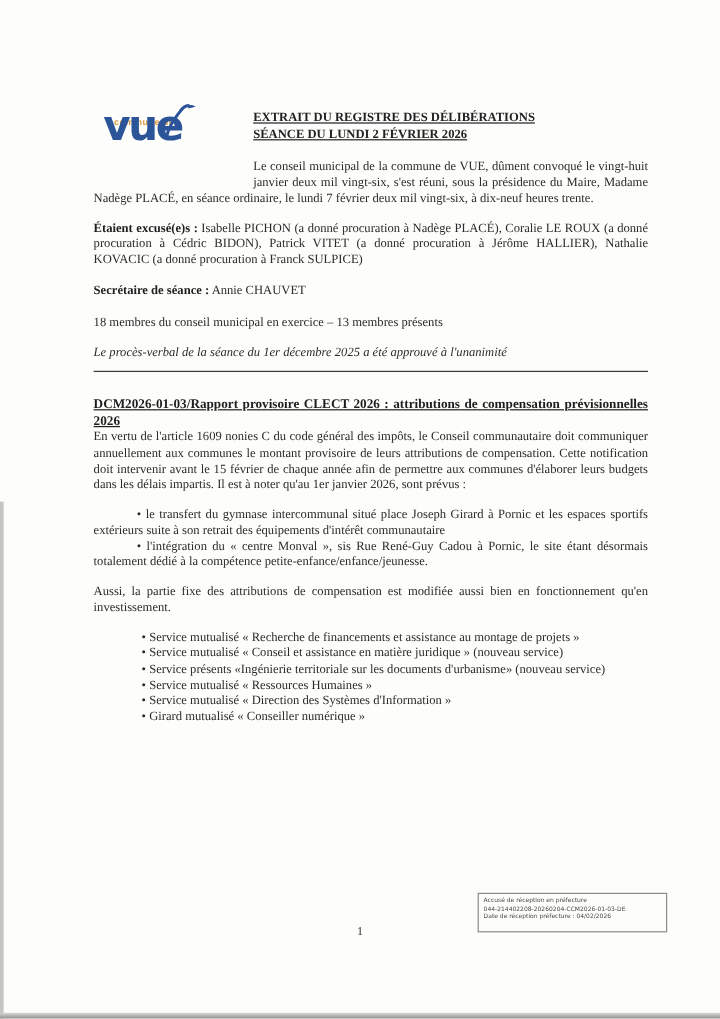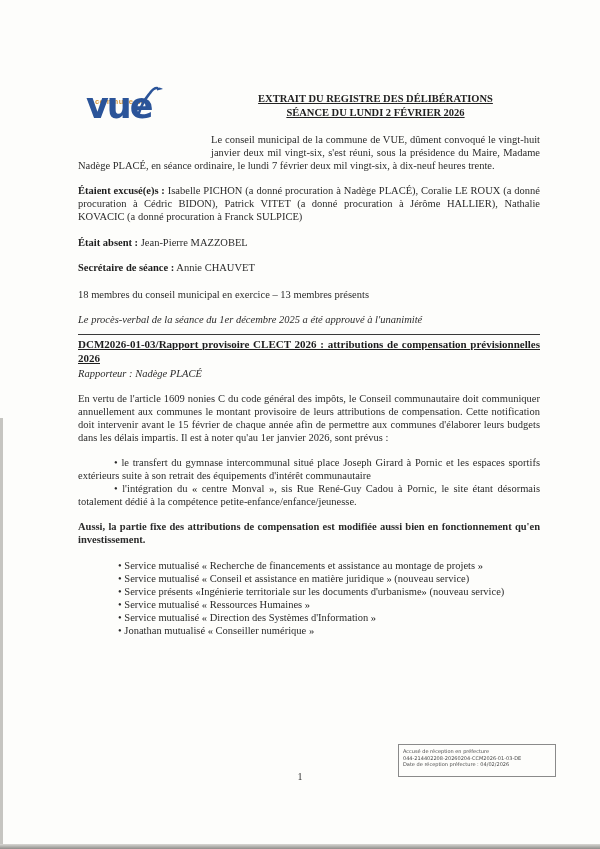--- a/index.html
+++ b/index.html
@@ -15,38 +15,38 @@
     overflow:hidden;
   }
   .scan-edge-left{position:absolute;left:0;top:418px;width:3px;height:431px;background:#c6c5c1;}
   .scan-edge-bottom{position:absolute;left:0;top:844px;width:600px;height:5px;background:linear-gradient(#d9d8d4,#8f8e8a);}
   
   .logo{float:left;width:133px;height:58px;position:relative;}
   .logo-top{position:absolute;left:17px;top:3px;font-family:"Liberation Sans","DejaVu Sans",sans-serif;font-size:7.5px;letter-spacing:.4px;color:#d9973a;font-weight:bold;}
   .logo-word{position:absolute;left:8px;top:8px;font-family:"DejaVu Sans","Liberation Sans",sans-serif;font-weight:bold;font-size:35px;letter-spacing:-2px;color:#2b5499;}
   .logo-bird{position:absolute;left:55px;top:-8px;}
   
-  .doc-title{ text-align:center;font-weight:bold;font-size:10.5px;line-height:13.5px;color:#222;}
+  .doc-title{ font-weight:bold;font-size:10.5px;line-height:13.5px;color:#222;}
   .doc-title .t-line{text-decoration:underline;}
   
   p{margin:0 0 12px 0;text-align:justify;}
   .intro{margin-top:14px;}
   b{color:#1e1e1e;}
   .italic{font-style:italic;}
   .count-line{text-align:left;margin-top:14px;}
   
-  .delib-head{border-top:1.5px solid #3a3a3a;margin-top:-4px;padding-top:3px;}
+  .delib-head{border-top:1.5px solid #3a3a3a;margin-top:-4px;padding-top:21px;}
   .delib-title{font-weight:bold;font-size:11px;line-height:13.8px;text-align:justify;text-decoration:underline;color:#1e1e1e;margin:0;}
   .rapporteur{font-style:italic;margin:1px 0 12px 0;text-align:left;}
   
   .bullet{margin:0;text-indent:36px;}
   .bullet::before{content:"•\00a0 ";}
   .bullet2{margin:0;text-indent:40px;}
   .bullet2::before{content:"•\00a0 ";}
-  .after-bullets{margin-top:12px;font-weight:bold;}
+  .after-bullets{margin-top:12px;}
   
   .stamp{
     position:absolute;left:398px;top:744px;width:158px;height:33px;
     border:1px solid #8a8a8a;background:transparent;
     font-family:"DejaVu Sans","Liberation Sans",sans-serif;
     font-size:5px;line-height:6.6px;color:#4a4a4a;
     padding:3px 4px;box-sizing:border-box;white-space:nowrap;overflow:hidden;
   }
   .pagenum{position:absolute;left:0;top:770px;width:600px;text-align:center;font-size:10px;color:#333;}
 </style>
@@ -67,47 +67,45 @@
   <div class="doc-title">
     <div class="t-line">EXTRAIT DU REGISTRE DES DÉLIBÉRATIONS</div>
     <div class="t-line">SÉANCE DU LUNDI 2 FÉVRIER 2026</div>
   </div>
 
   <p class="intro"><span>Le conseil municipal de la commune de VUE, dûment convoqué le vingt-huit janvier deux mil vingt-six, s'est réuni, sous la présidence du Maire, Madame Nadège PLACÉ, en séance ordinaire, le lundi 7 février deux mil vingt-six, à dix-neuf heures trente.</span></p>
 
 
   <p><b>Étaient excusé(e)s :</b> <span>Isabelle PICHON (a donné procuration à Nadège PLACÉ), Coralie LE ROUX (a donné procuration à Cédric BIDON), Patrick VITET (a donné procuration à Jérôme HALLIER), Nathalie KOVACIC (a donné procuration à Franck SULPICE)</span></p>
 
-  <p><b>Était absent :</b> <span>Jean-Pierre MAZZOBEL</span></p>
 
   <p><b>Secrétaire de séance :</b> <span>Annie CHAUVET</span></p>
 
   <p class="count-line">18 membres du conseil municipal en exercice – 13 membres présents</p>
 
   <p class="italic">Le procès-verbal de la séance du 1er décembre 2025 a été approuvé à l'unanimité</p>
 
   <div class="delib-head">
     <p class="delib-title">DCM2026-01-03/Rapport provisoire CLECT 2026 : attributions de compensation prévisionnelles 2026</p>
-    <p class="rapporteur">Rapporteur : Nadège PLACÉ</p>
   </div>
 
   <p>En vertu de l'article 1609 nonies C du code général des impôts, le Conseil communautaire doit communiquer annuellement aux communes le montant provisoire de leurs attributions de compensation. Cette notification doit intervenir avant le 15 février de chaque année afin de permettre aux communes d'élaborer leurs budgets dans les délais impartis. Il est à noter qu'au 1er janvier 2026, sont prévus :</p>
 
   <p class="bullet">le transfert du gymnase intercommunal situé place Joseph Girard à Pornic et les espaces sportifs extérieurs suite à son retrait des équipements d'intérêt communautaire</p>
   <p class="bullet">l'intégration du « centre Monval », sis Rue René-Guy Cadou à Pornic, le site étant désormais totalement dédié à la compétence petite-enfance/enfance/jeunesse.</p>
 
   <p class="after-bullets">Aussi, la partie fixe des attributions de compensation est modifiée aussi bien en fonctionnement qu'en investissement.</p>
 
 
   <p class="bullet2">Service mutualisé « Recherche de financements et assistance au montage de projets »</p>
   <p class="bullet2">Service mutualisé « Conseil et assistance en matière juridique » (nouveau service)</p>
   <p class="bullet2">Service présents «Ingénierie territoriale sur les documents d'urbanisme» (nouveau service)</p>
   <p class="bullet2">Service mutualisé « Ressources Humaines »</p>
   <p class="bullet2">Service mutualisé « Direction des Systèmes d'Information »</p>
-  <p class="bullet2">Jonathan mutualisé « Conseiller numérique »</p>
+  <p class="bullet2">Girard mutualisé « Conseiller numérique »</p>
 
   <div class="stamp">
     <div>Accusé de réception en préfecture</div>
     <div>044-214402208-20260204-CCM2026-01-03-DE</div>
     <div>Date de réception préfecture : 04/02/2026</div>
   </div>
 
   <div class="pagenum">1</div>
 
   <div class="scan-edge-left"></div>

